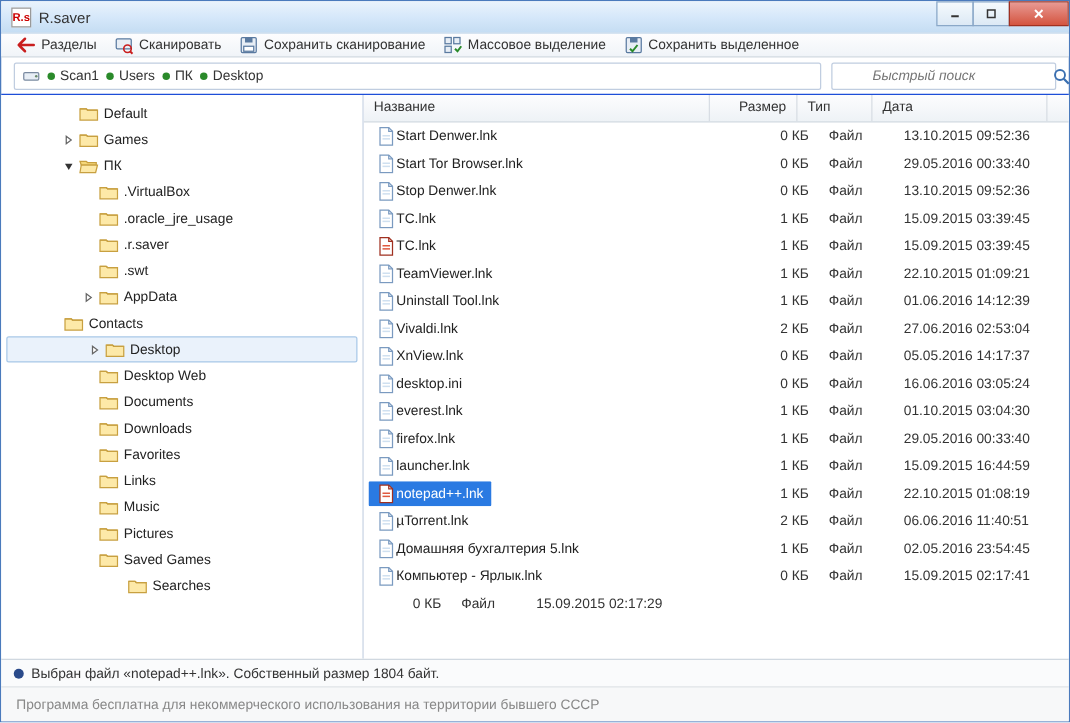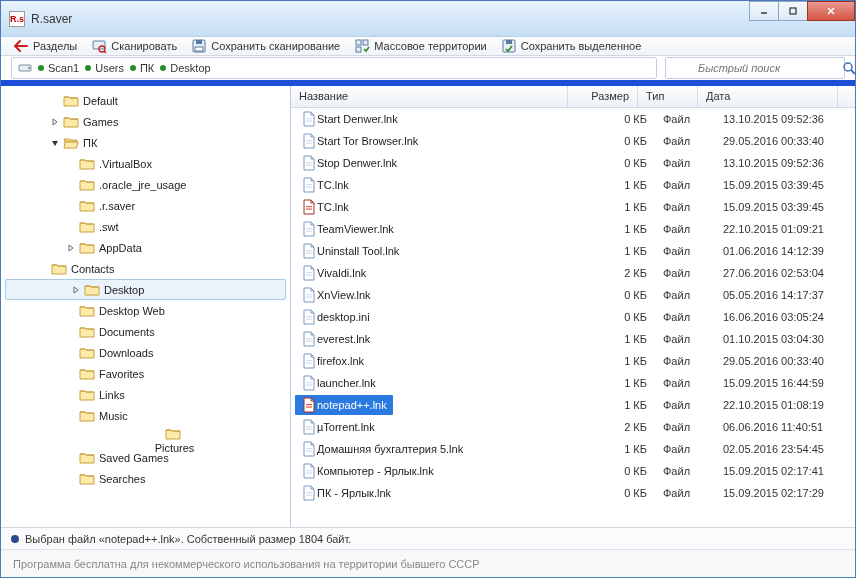--- a/index.html
+++ b/index.html
@@ -1,32 +1,32 @@
 <!DOCTYPE html>
 <html><head>
 <meta charset="utf-8">
 <style>
 * { box-sizing: border-box; margin: 0; padding: 0; }
 body { font-family: Tahoma, "Segoe UI", sans-serif; font-size: 11px; background: #fff; }
 
 .window { width: 856px; height: 578px; border: 1px solid #4a7abc; background: #fff; display: flex; flex-direction: column; }
 
-.titlebar { height: 36px; background: linear-gradient(to bottom, #eaf3fc 0%, #d6e8fa 50%, #c5ddf3 100%); display: flex; align-items: center; padding: 0 0 0 8px; border-bottom: 1px solid #b8d0e8; }
+.titlebar { height: 26px; background: linear-gradient(to bottom, #eaf3fc 0%, #d6e8fa 50%, #c5ddf3 100%); display: flex; align-items: center; padding: 0 0 0 8px; border-bottom: 1px solid #b8d0e8; }
 .titlebar .app-icon { width: 16px; height: 16px; margin-right: 6px; background: #fff; border: 1px solid #999; font-size: 9px; display: flex; align-items: center; justify-content: center; color: #c00; font-weight: bold; }
 .titlebar .title { flex: 1; color: #333; font-size: 12px; }
 .winbtns { display: flex; align-items: flex-start; height: 100%; }
 .winbtn { width: 30px; height: 20px; border: 1px solid #8aa8c8; background: linear-gradient(to bottom, #f5fafd, #dce9f5); display: flex; align-items: center; justify-content: center; margin-left: -1px; font-size: 10px; }
 .winbtn.close { width: 48px; background: linear-gradient(to bottom, #e89a94, #d4543f); color: #fff; border-color: #a03020; }
 .winbtn svg { width: 10px; height: 10px; }
 
 .toolbar { height: 19px; background: linear-gradient(to bottom, #fdfdfe, #f0f4f8); border-bottom: 1px solid #d0d8e0; display: flex; align-items: center; padding: 0 12px; gap: 14px; }
 .tb-item { display: flex; align-items: center; gap: 4px; color: #333; cursor: pointer; }
 .tb-item .ico { width: 16px; height: 16px; display: flex; align-items: center; justify-content: center; }
 
-.breadcrumb-row { height: 30px; display: flex; align-items: center; padding: 4px 10px; gap: 8px; border-bottom: 6px solid #1d4ed8; }
+.breadcrumb-row { height: 30px; display: flex; align-items: center; padding: 4px 10px; gap: 8px; border-bottom: 1px solid #1d4ed8; }
 .breadcrumb { flex: 1; display: flex; align-items: center; gap: 6px; border: 1px solid #c0cde0; background: #fff; height: 22px; padding: 0 6px; border-radius: 2px; }
 .bc-disk { width: 14px; height: 14px; }
 .bc-item { display: flex; align-items: center; gap: 4px; color: #333; cursor: pointer; }
 .bc-dot { width: 6px; height: 6px; border-radius: 50%; background: #2a8a2a; }
 .search-box { width: 180px; height: 22px; border: 1px solid #c0cde0; background: #fff; display: flex; align-items: center; padding: 0 4px; border-radius: 2px; }
 .search-box input { border: 0; outline: 0; flex: 1; font-style: italic; color: #999; font-size: 11px; font-family: inherit; margin-left: 28px; }
 .search-icon { width: 16px; height: 16px; color: #3a6fb0; }
 
 .main { flex: 1; display: flex; min-height: 0; border-top: 0; }
 .tree-pane { width: 290px; border-right: 1px solid #c0cde0; overflow-y: auto; padding: 4px 0; background: #fff; }
@@ -131,21 +131,21 @@
     </div>
     <div class="tb-item">
       <span class="ico">
         <svg width="16" height="16" viewBox="0 0 16 16">
             <rect x="2" y="2" width="5" height="5" fill="#e8eef5" stroke="#5a7aa0"></rect>
             <rect x="9" y="2" width="5" height="5" fill="#e8eef5" stroke="#5a7aa0"></rect>
             <rect x="2" y="9" width="5" height="5" fill="#e8eef5" stroke="#5a7aa0"></rect>
             <path d="M10 11 l2 2 l3 -4" fill="none" stroke="#2a8a2a" stroke-width="1.6"></path>
           </svg>
       </span>
-      <span>Массовое территории</span>
+      <span>Массовое выделение</span>
     </div>
     <div class="tb-item">
       <span class="ico">
         <svg width="16" height="16" viewBox="0 0 16 16">
             <rect x="2" y="2" width="12" height="12" rx="1" fill="#e8eef5" stroke="#5a7aa0"></rect>
             <rect x="5" y="2" width="6" height="4" fill="#5a7aa0"></rect>
             <path d="M5 11 l2 2 l4 -5" fill="none" stroke="#2a8a2a" stroke-width="1.6"></path>
           </svg>
       </span>
       <span>Сохранить выделенное</span>
@@ -362,41 +362,41 @@
         <div class="tree-item" style="padding-left: 64px;">
           <span class="tree-toggle empty"></span>
           <span class="tree-icon">
             <svg width="16" height="16" viewBox="0 0 16 16">
               <path d="M1 4 h5 l1 1 h8 v8 H1 Z" fill="#fde9a8" stroke="#c8a040"></path>
               <path d="M1 4 h5 l1 1 h8" fill="none" stroke="#c8a040"></path>
             </svg>
           </span>
           <span class="tree-label">Music</span>
         </div>
-        <div class="tree-item" style="padding-left: 64px; flex-direction: column;">
+        <div class="tree-item" style="padding-left: 64px;">
           <span class="tree-toggle empty"></span>
           <span class="tree-icon">
             <svg width="16" height="16" viewBox="0 0 16 16">
               <path d="M1 4 h5 l1 1 h8 v8 H1 Z" fill="#fde9a8" stroke="#c8a040"></path>
               <path d="M1 4 h5 l1 1 h8" fill="none" stroke="#c8a040"></path>
             </svg>
           </span>
           <span class="tree-label">Pictures</span>
         </div>
         <div class="tree-item" style="padding-left: 64px;">
           <span class="tree-toggle empty"></span>
           <span class="tree-icon">
             <svg width="16" height="16" viewBox="0 0 16 16">
               <path d="M1 4 h5 l1 1 h8 v8 H1 Z" fill="#fde9a8" stroke="#c8a040"></path>
               <path d="M1 4 h5 l1 1 h8" fill="none" stroke="#c8a040"></path>
             </svg>
           </span>
           <span class="tree-label">Saved Games</span>
         </div>
-        <div class="tree-item" style="padding-left: 64px;">
+        <div class="tree-item" style="padding-left: 87px;">
           <span class="tree-toggle empty"></span>
           <span class="tree-icon">
             <svg width="16" height="16" viewBox="0 0 16 16">
               <path d="M1 4 h5 l1 1 h8 v8 H1 Z" fill="#fde9a8" stroke="#c8a040"></path>
               <path d="M1 4 h5 l1 1 h8" fill="none" stroke="#c8a040"></path>
             </svg>
           </span>
           <span class="tree-label">Searches</span>
         </div>
       </div>
@@ -710,33 +710,20 @@
                   </svg>
                 </span>
                 <span class="file-label">Компьютер - Ярлык.lnk</span>
               </span>
             </div>
             <div class="cell col-size">0 КБ</div>
             <div class="cell col-type">Файл</div>
             <div class="cell col-date">15.09.2015 02:17:41</div>
           </div>
           <div class="list-row">
-            <div class="cell col-name">
-              <span class="cell-name-wrap">
-                <span class="file-icon">
-                  <svg width="16" height="16" viewBox="0 0 16 16">
-                    <path d="M3 1 h7 l3 3 v11 H3 Z" fill="#fff" stroke="#7a9ac0"></path>
-                    <path d="M10 1 v3 h3" fill="none" stroke="#7a9ac0"></path>
-                    <rect x="5" y="7" width="6" height="1.2" fill="#cfe0f0"></rect>
-                    <rect x="5" y="9.5" width="6" height="1.2" fill="#cfe0f0"></rect>
-                  </svg>
-                </span>
-                <span class="file-label">ПК - Ярлык.lnk</span>
-              </span>
-            </div>
             <div class="cell col-size">0 КБ</div>
             <div class="cell col-type">Файл</div>
             <div class="cell col-date">15.09.2015 02:17:29</div>
           </div>
         </div>
     </div>
 
   </div>
 
   <div class="status">

